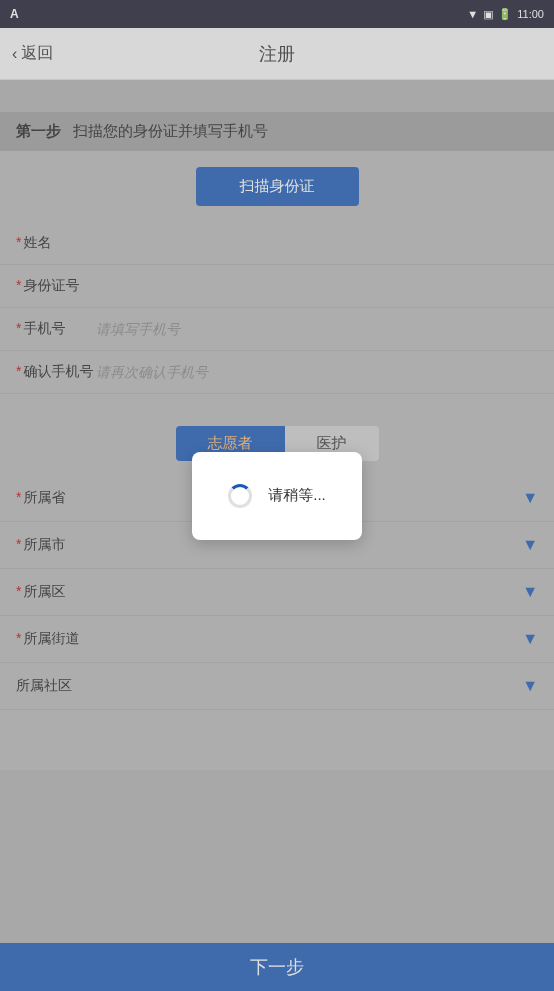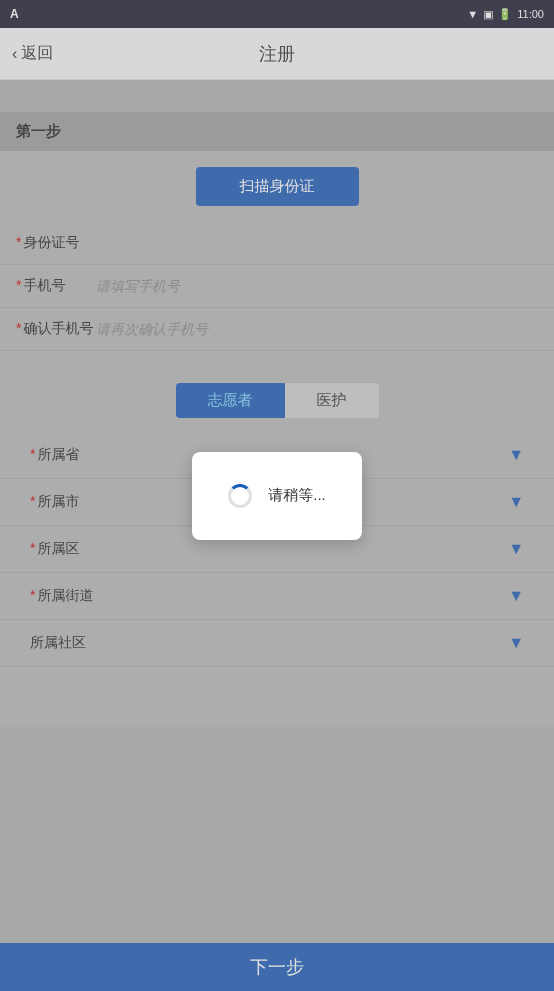--- a/index.html
+++ b/index.html
@@ -145,35 +145,35 @@
       gap: 0;
     }
     .tab-btn {
       padding: 8px 32px;
       font-size: 15px;
       border: none;
       cursor: pointer;
     }
     .tab-btn.active {
       background: #1a5ab8;
-      color: #7dd3fc;
+      color: #fdba74;
       border-radius: 4px 0 0 4px;
     }
     .tab-btn.inactive {
       background: #d0d0d0;
       color: #333;
       border-radius: 0 4px 4px 0;
     }
 
     
     .dropdown-row {
       display: flex;
       align-items: center;
       justify-content: space-between;
-      padding: 14px 30px;
+      padding: 14px 16px;
       border-bottom: 1px solid #aaa;
       background: #b8b8b8;
     }
     .dropdown-label {
       font-size: 14px;
       color: #222;
     }
     .dropdown-arrow {
       color: #1a5ab8;
       font-size: 16px;
@@ -254,28 +254,34 @@
     <span>‹</span>
     <span>返回</span>
   </div>
   <span class="header-title">注册</span>
 </div>
 
 <div class="content">
 
   <div class="section-header">
     <span class="step-label">第一步</span>
+    <span>扫描您的身份证并填写手机号</span>
   </div>
 
   <div class="scan-area">
     <button class="scan-btn">扫描身份证</button>
   </div>
 
   <div class="form-area">
 
+    <div class="form-row">
+      <span class="field-label">
+        <span class="required-star">*</span><span>姓名</span>
+      </span>
+    </div>
 
     <div class="form-row">
       <span class="field-label">
         <span class="required-star">*</span><span>身份证号</span>
       </span>
     </div>
 
     <div class="form-row">
       <span class="field-label">
         <span class="required-star">*</span><span>手机号</span>

